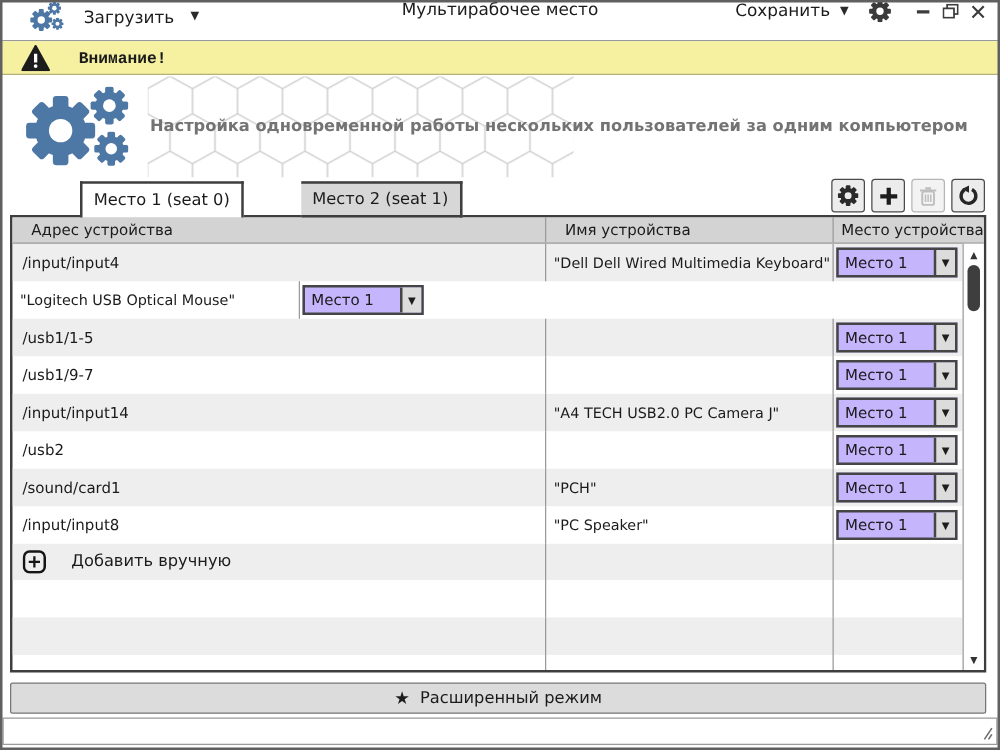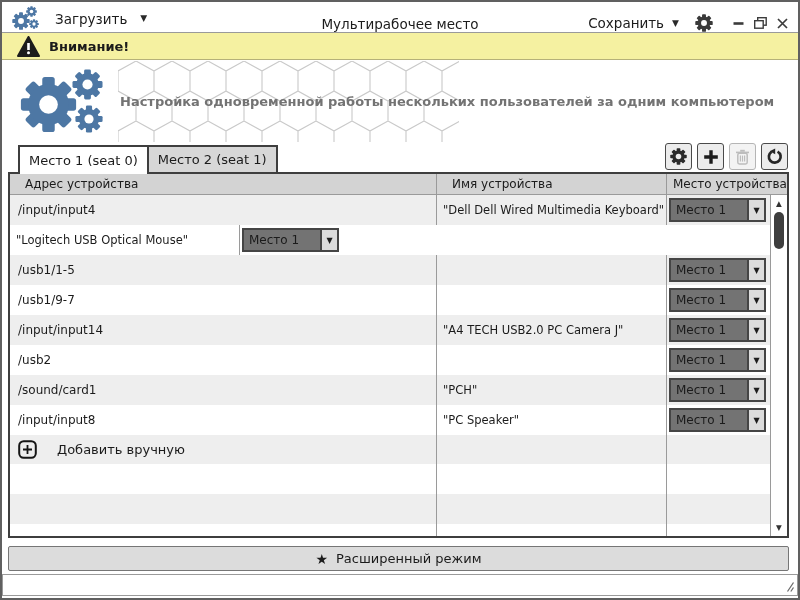--- a/index.html
+++ b/index.html
@@ -2,47 +2,47 @@
 <html style="--accent-blue: #4d77a4; --warning-bg: #f5f1a1; --tab-inactive-bg: #d7d7d7; --table-header-bg: #d3d3d3; --row-alt-bg: #eeeeee; --scrollbar-thumb: #3e3e3e;"><head>
 <meta charset="utf-8">
 <style>
   html,body{margin:0;padding:0;}
   body{width:800px;height:600px;position:relative;background:#fff;
        font-family:"DejaVu Sans","Liberation Sans",sans-serif;color:#1b1b1b;overflow:hidden;}
   .winborder{position:absolute;inset:0;border:2px solid #606060;pointer-events:none;z-index:60;}
 
   
   .titlebar{position:absolute;top:0;left:0;right:0;height:33px;background:#fff;
-            border-bottom:1px solid #9a9a9a;box-sizing:border-box;display:flex;align-items:flex-end;}
+            border-bottom:1px solid #9a9a9a;box-sizing:border-box;display:flex;align-items:flex-start;padding-left:12px;}
   .loadgrp{display:flex;align-items:center;margin-left:12px;gap:13px;cursor:pointer;}
   .lbl{font-size:13.5px;}
   .caret{font-size:9px;color:#2a2a2a;line-height:1;}
   .apptitle{position:absolute;left:0;right:0;text-align:center;font-size:13.5px;pointer-events:none;}
   .tbright{margin-left:auto;display:flex;align-items:center;gap:16px;margin-right:12px;}
   .savegrp{display:flex;align-items:center;gap:8px;cursor:pointer;}
   .winbtns{display:flex;align-items:center;gap:10px;margin-left:4px;}
   .winbtn{display:flex;align-items:center;justify-content:center;cursor:pointer;}
 
   
   .warn{position:absolute;top:33px;left:0;right:0;height:27px;background:var(--warning-bg,#f5f1a1);
         border-bottom:1px solid #b5b179;box-sizing:border-box;display:flex;align-items:center;
-        padding-left:17px;gap:9px;}
+        padding-left:17px;gap:23px;font-family:Liberation Mono, monospace;}
   .warn .lbl{font-weight:bold;font-size:13px;}
 
   
   .hero{position:absolute;top:60px;left:0;right:0;height:83px;background:#fff;}
   .hexes{position:absolute;left:118px;top:1px;}
   .gearsbig{position:absolute;left:20px;top:9px;}
   .subtitle{position:absolute;left:120px;top:0;height:100%;width:668px;display:flex;
             align-items:center;font-weight:bold;font-size:13px;color:#737373;}
 
   
   .tabs{position:absolute;left:18px;top:145px;height:29px;display:flex;z-index:5;}
   .tab{box-sizing:border-box;height:29px;border:2px solid #3e3e3e;border-bottom:none;display:flex;
-       align-items:center;padding:0 9px;font-size:13px;cursor:pointer;white-space:nowrap;}
+       align-items:center;padding:0 9px;font-size:13px;cursor:pointer;white-space:nowrap;margin-left:46px;}
   .tab.active{background:#fff;}
   .tab.inactive{background:#d7d7d7;border-left:none;border-bottom:2px solid #3e3e3e;}
   .tools{position:absolute;right:12px;top:143px;display:flex;gap:5px;z-index:4;}
   .tbtn{width:27px;height:27px;border:1.5px solid #4a4a4a;border-radius:3px;background:#ececec;
         display:flex;align-items:center;justify-content:center;cursor:pointer;box-sizing:border-box;}
   .tbtn.disabled{border-color:#b5b5b5;background:#f3f3f3;cursor:default;}
 
   
   .panel{position:absolute;left:8px;top:172px;width:781px;height:366px;border:2px solid #3e3e3e;
          background:#fff;box-sizing:border-box;z-index:1;}
@@ -53,21 +53,21 @@
   .c2{width:230px;}
   .c3{flex:1;}
   .hc.c1,.hc.c2{border-right:1px solid #9a9a9a;padding-left:15px;}
   .rows{position:absolute;top:21px;left:0;right:17px;bottom:0;overflow:hidden;}
   .trow{height:30px;display:flex;}
   .trow.alt{background:#eeeeee;}
   .cell{height:100%;display:flex;align-items:center;box-sizing:border-box;white-space:nowrap;overflow:hidden;}
   .cell.c1,.cell.c2{border-right:1px solid #9a9a9a;}
   .addrcell{padding-left:8px;font-size:12px;}
   .namecell{padding-left:6px;font-size:11.5px;}
-  .seatbox{width:97px;height:24px;border:2px solid #454545;display:flex;background:#737373;
+  .seatbox{width:97px;height:24px;border:2px solid #454545;display:flex;background:#c4b5fd;
            margin-left:2px;box-sizing:border-box;cursor:pointer;}
   .seatval{flex:1;font-size:12px;display:flex;align-items:center;padding-left:5px;overflow:hidden;}
   .seatarrow{width:17px;border-left:2px solid #454545;background:#dcdcdc;display:flex;
              align-items:center;justify-content:center;font-size:8px;color:#1d1d1d;box-sizing:border-box;}
   .trow.addrow{height:29px;background:#eeeeee;cursor:pointer;}
   .addinner{display:flex;align-items:center;gap:20px;padding-left:8px;font-size:13px;}
   .trow.empty.g{background:#eeeeee;}
   .trow.empty.last{height:12px;}
 
   

